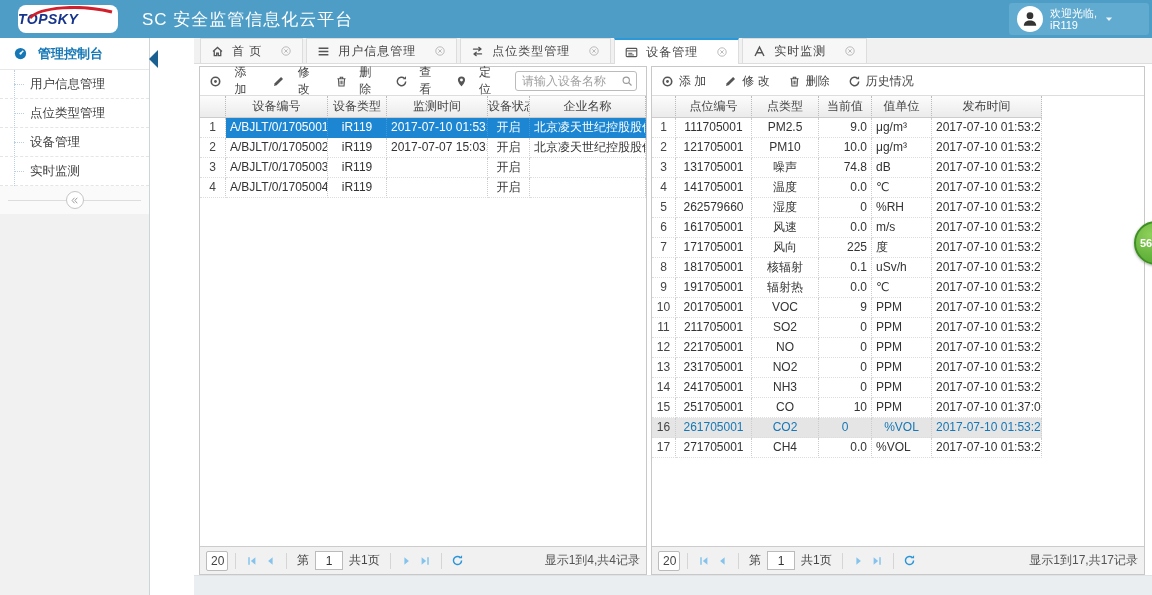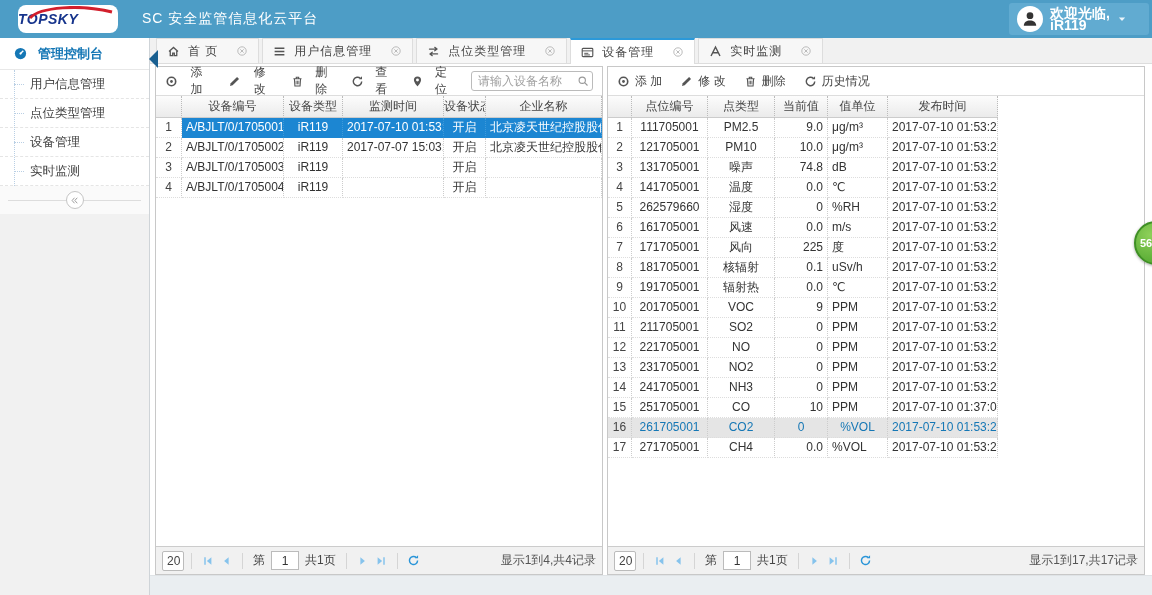--- a/index.html
+++ b/index.html
@@ -5,30 +5,30 @@
   * { margin:0; padding:0; box-sizing:border-box; }
   html,body { width:1152px; height:595px; overflow:hidden;
     font-family:"Liberation Sans","DejaVu Sans",sans-serif; font-size:12px; color:#444; background:#fff; }
 
   
   .app-header { position:relative; height:38px; background:#4d9dc6; display:flex; align-items:center; }
   .logo { position:relative; margin-left:18px; width:100px; height:28px; background:#fff; border-radius:8px;
           display:flex; align-items:center; }
   .logo .logo-text { font-style:italic; font-weight:bold; font-size:14px; color:#16348c; letter-spacing:.5px; }
   .logo svg.swoosh { position:absolute; left:2px; top:1px; width:96px; height:14px; }
-  .page-title { margin-left:24px; font-size:14px; font-weight:500; color:#fff; letter-spacing:1px; }
+  .page-title { margin-left:24px; font-size:17px; font-weight:500; color:#fff; letter-spacing:1px; }
   .userbox { position:absolute; right:3px; top:3px; height:32px; min-width:140px; background:#61abd1; border-radius:3px;
              display:flex; align-items:center; padding:0 8px; gap:7px; cursor:pointer; }
   .avatar { width:26px; height:26px; border-radius:50%; background:#fff; display:flex; align-items:center; justify-content:center; color:#333; }
   .avatar svg { width:18px; height:18px; }
-  .welcome { color:#fff; font-size:14px; line-height:12px;font-weight:bold; }
+  .welcome { color:#fff; font-size:11px; line-height:12px; }
   .userbox .caret { width:10px; height:10px; color:#eaf4fa; }
 
   
-  .app-body { position:absolute; top:38px; left:0; right:0; bottom:0; display:flex; }
+  .app-body { position:absolute; top:38px; left:0; right:0; bottom:0; display:flex;gap:44px; }
 
   
   .sidebar { position:relative; width:150px; background:#fff; border-right:1px solid #cfd4d8; display:flex; flex-direction:column; }
   .side-group { height:32px; display:flex; align-items:center; gap:10px; padding:0 10px 0 13px;
                 border-bottom:1px solid #e8e8e8; cursor:pointer; }
   .side-group .gicon { width:15px; height:15px; color:#1577b5; flex:none; }
   .side-group .glabel { color:#1577b5; font-weight:bold; font-size:13px; flex:1; }
   .side-group .chev { width:12px; height:12px; color:#1577b5; }
   .side-sub { position:relative; }
   .side-sub::before { content:""; position:absolute; left:14px; top:0; bottom:0; border-left:1px dotted #b9cfe4; }

